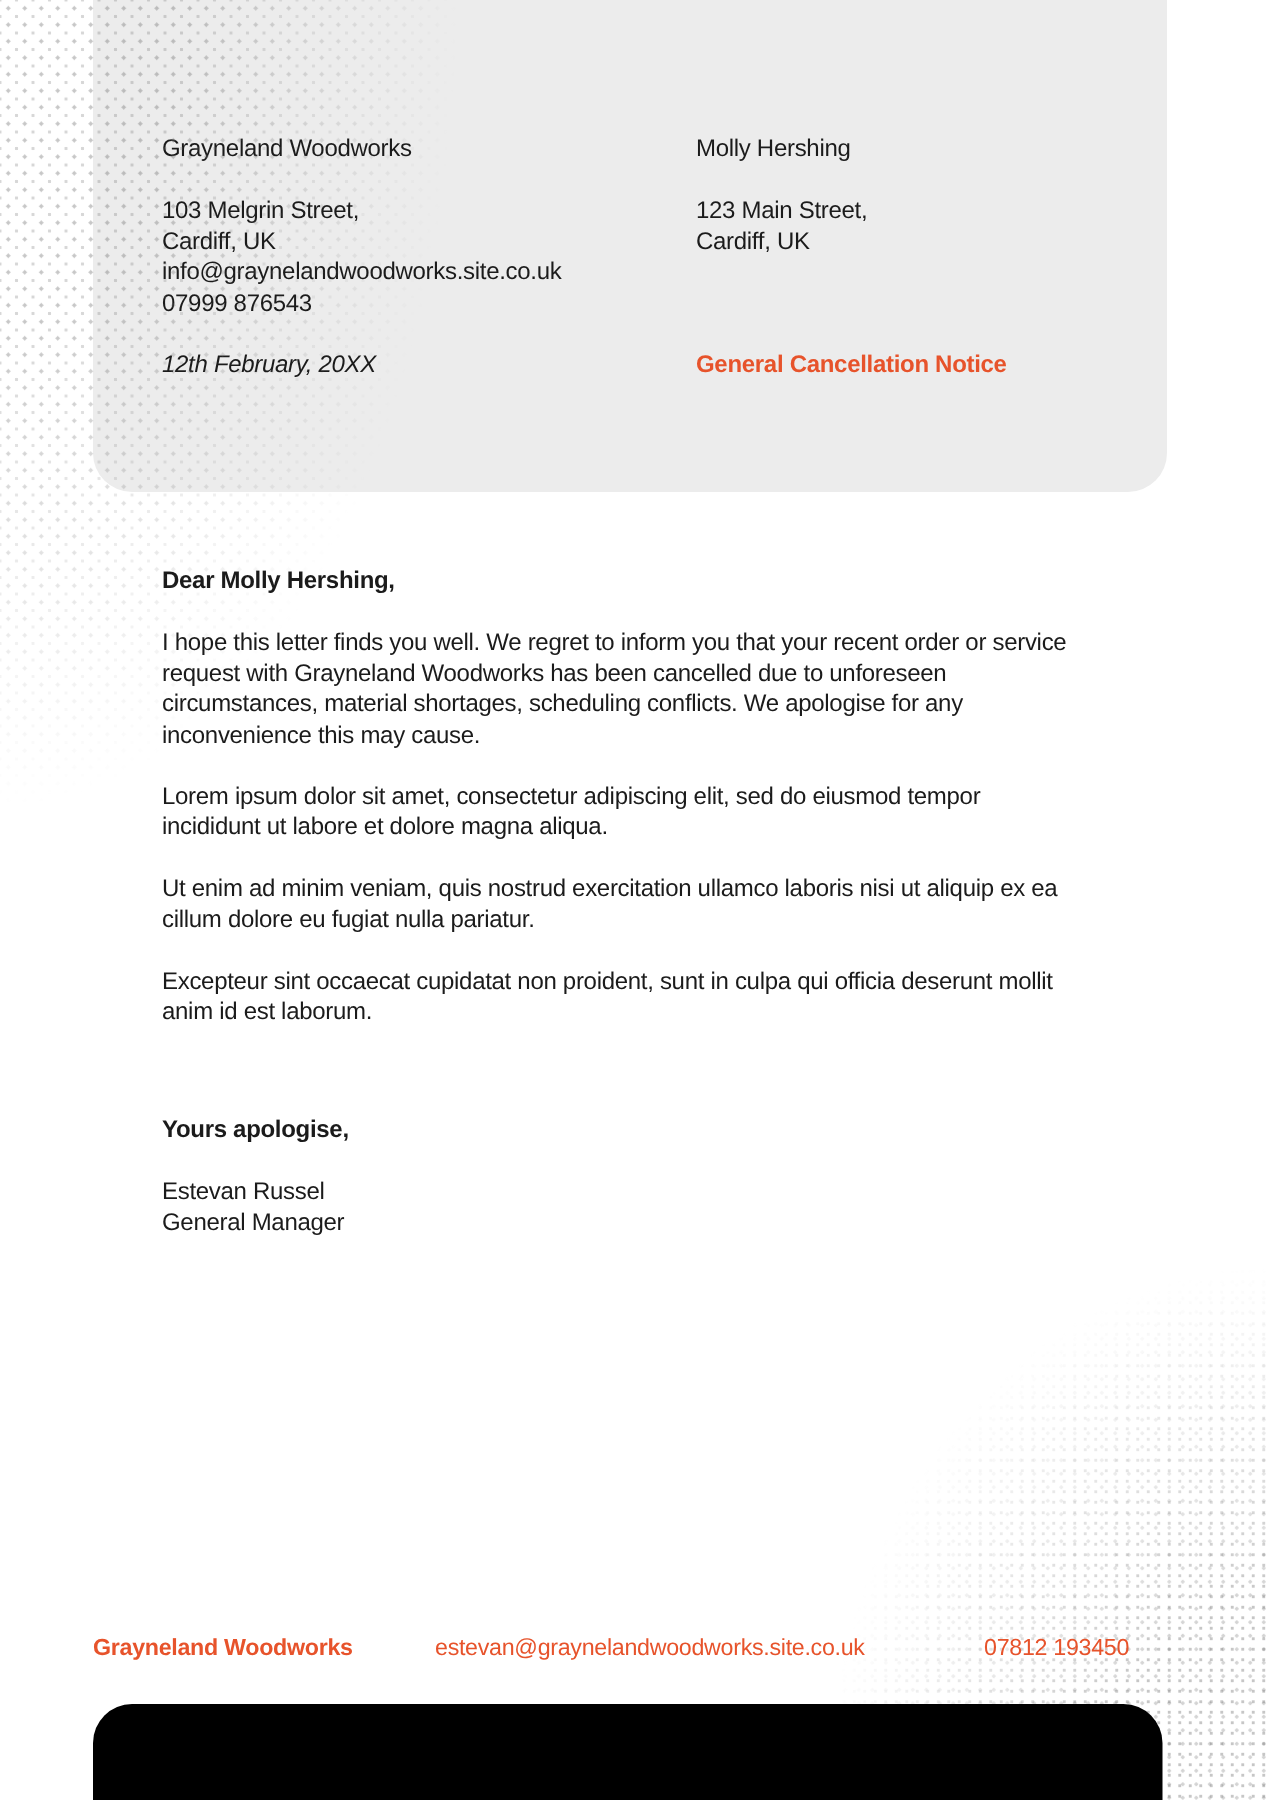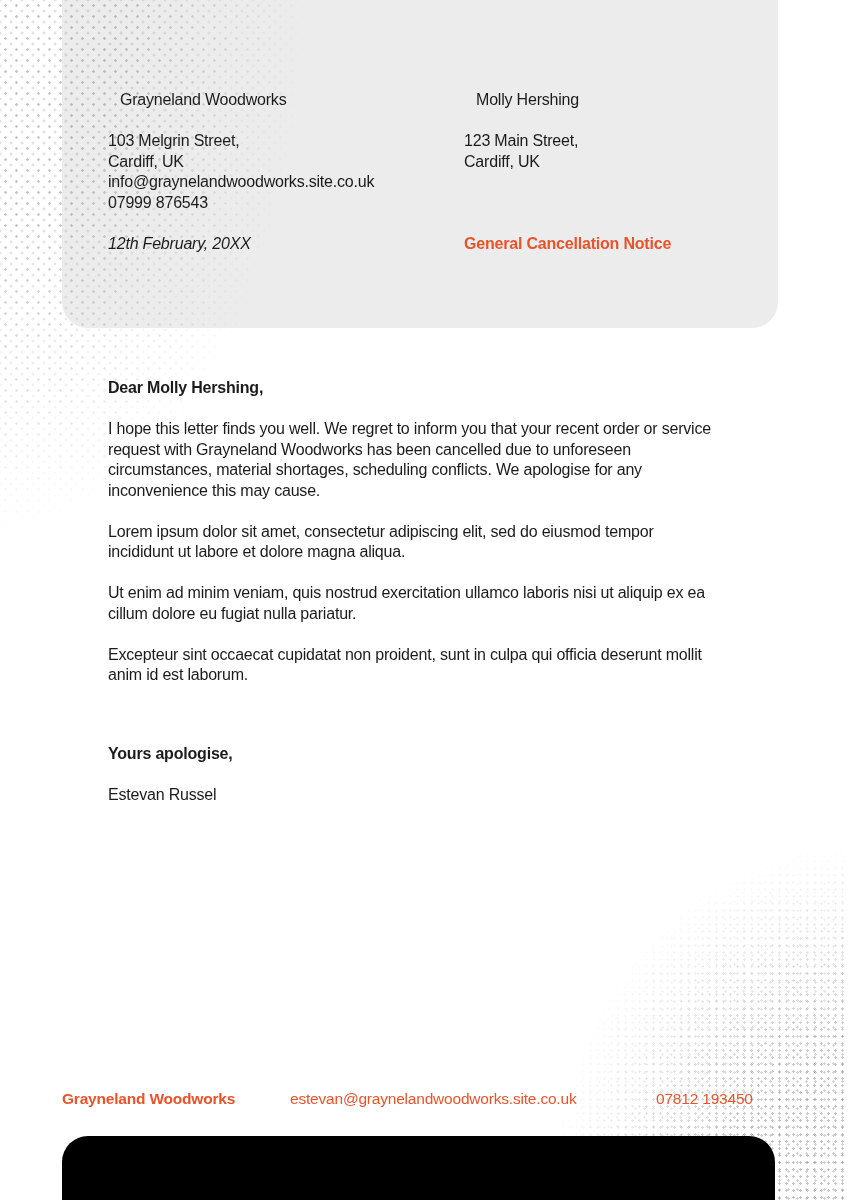--- a/index.html
+++ b/index.html
@@ -45,21 +45,21 @@
     position: absolute;
     left: 62px; top: 0;
     width: 716px; height: 328px;
     background: var(--panel_bg, #ececec);
     border-radius: 0 0 26px 26px;
     z-index: 2;
   }
   .col { position: absolute; top: 90px; font-size: 16px; line-height: 20.5px; }
   .col-sender    { left: 46px; }
   .col-recipient { left: 402px; }
-  .block-name    { height: 41px; font-weight: normal; margin-left: 12px; }
+  .block-name    { height: 41px; font-weight: normal; }
   .block-address { height: 102.5px; }
   .date-line     { font-style: italic; }
   .subject-line  { color: var(--accent, #e7532b); font-weight: bold; }
 
   
   .letter-body {
     position: absolute;
     left: 108px; top: 378px;
     font-size: 16px; line-height: 20.5px;
     z-index: 3;
@@ -136,20 +136,21 @@
       <div class="line">cillum dolore eu fugiat nulla pariatur.</div>
     </div>
 
     <div class="para">
       <div class="line">Excepteur sint occaecat cupidatat non proident, sunt in culpa qui officia deserunt mollit</div>
       <div class="line">anim id est laborum.</div>
     </div>
 
     <div class="closing">Yours apologise,</div>
     <div class="line">Estevan Russel</div>
+    <div class="line">General Manager</div>
   </section>
 
   <div class="footer-item footer-brand">Grayneland Woodworks</div>
   <div class="footer-item footer-email">estevan@graynelandwoodworks.site.co.uk</div>
   <div class="footer-item footer-phone">07812 193450</div>
 
   <div class="bottom-bar"></div>
 
 </div>
 

